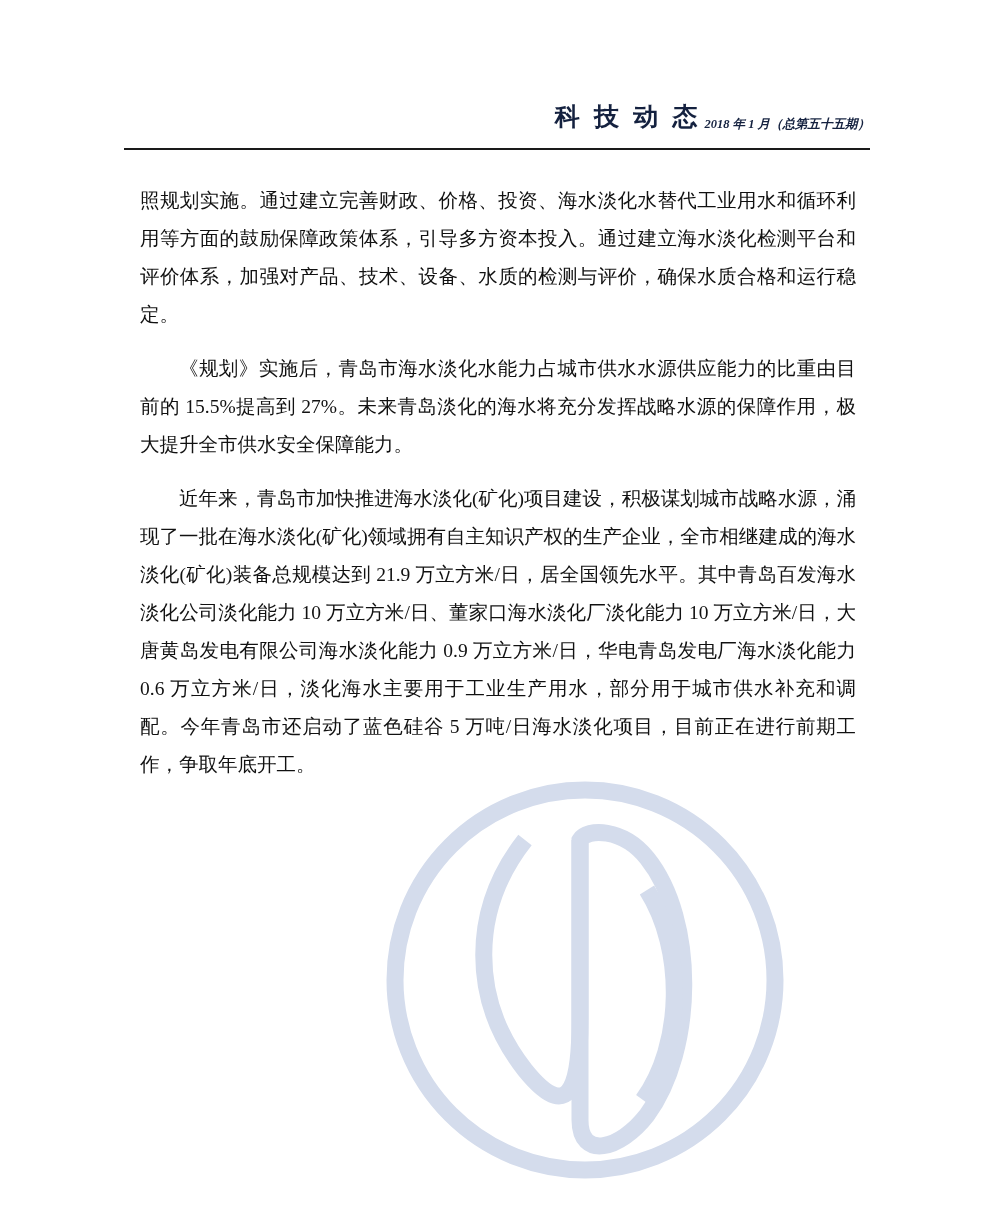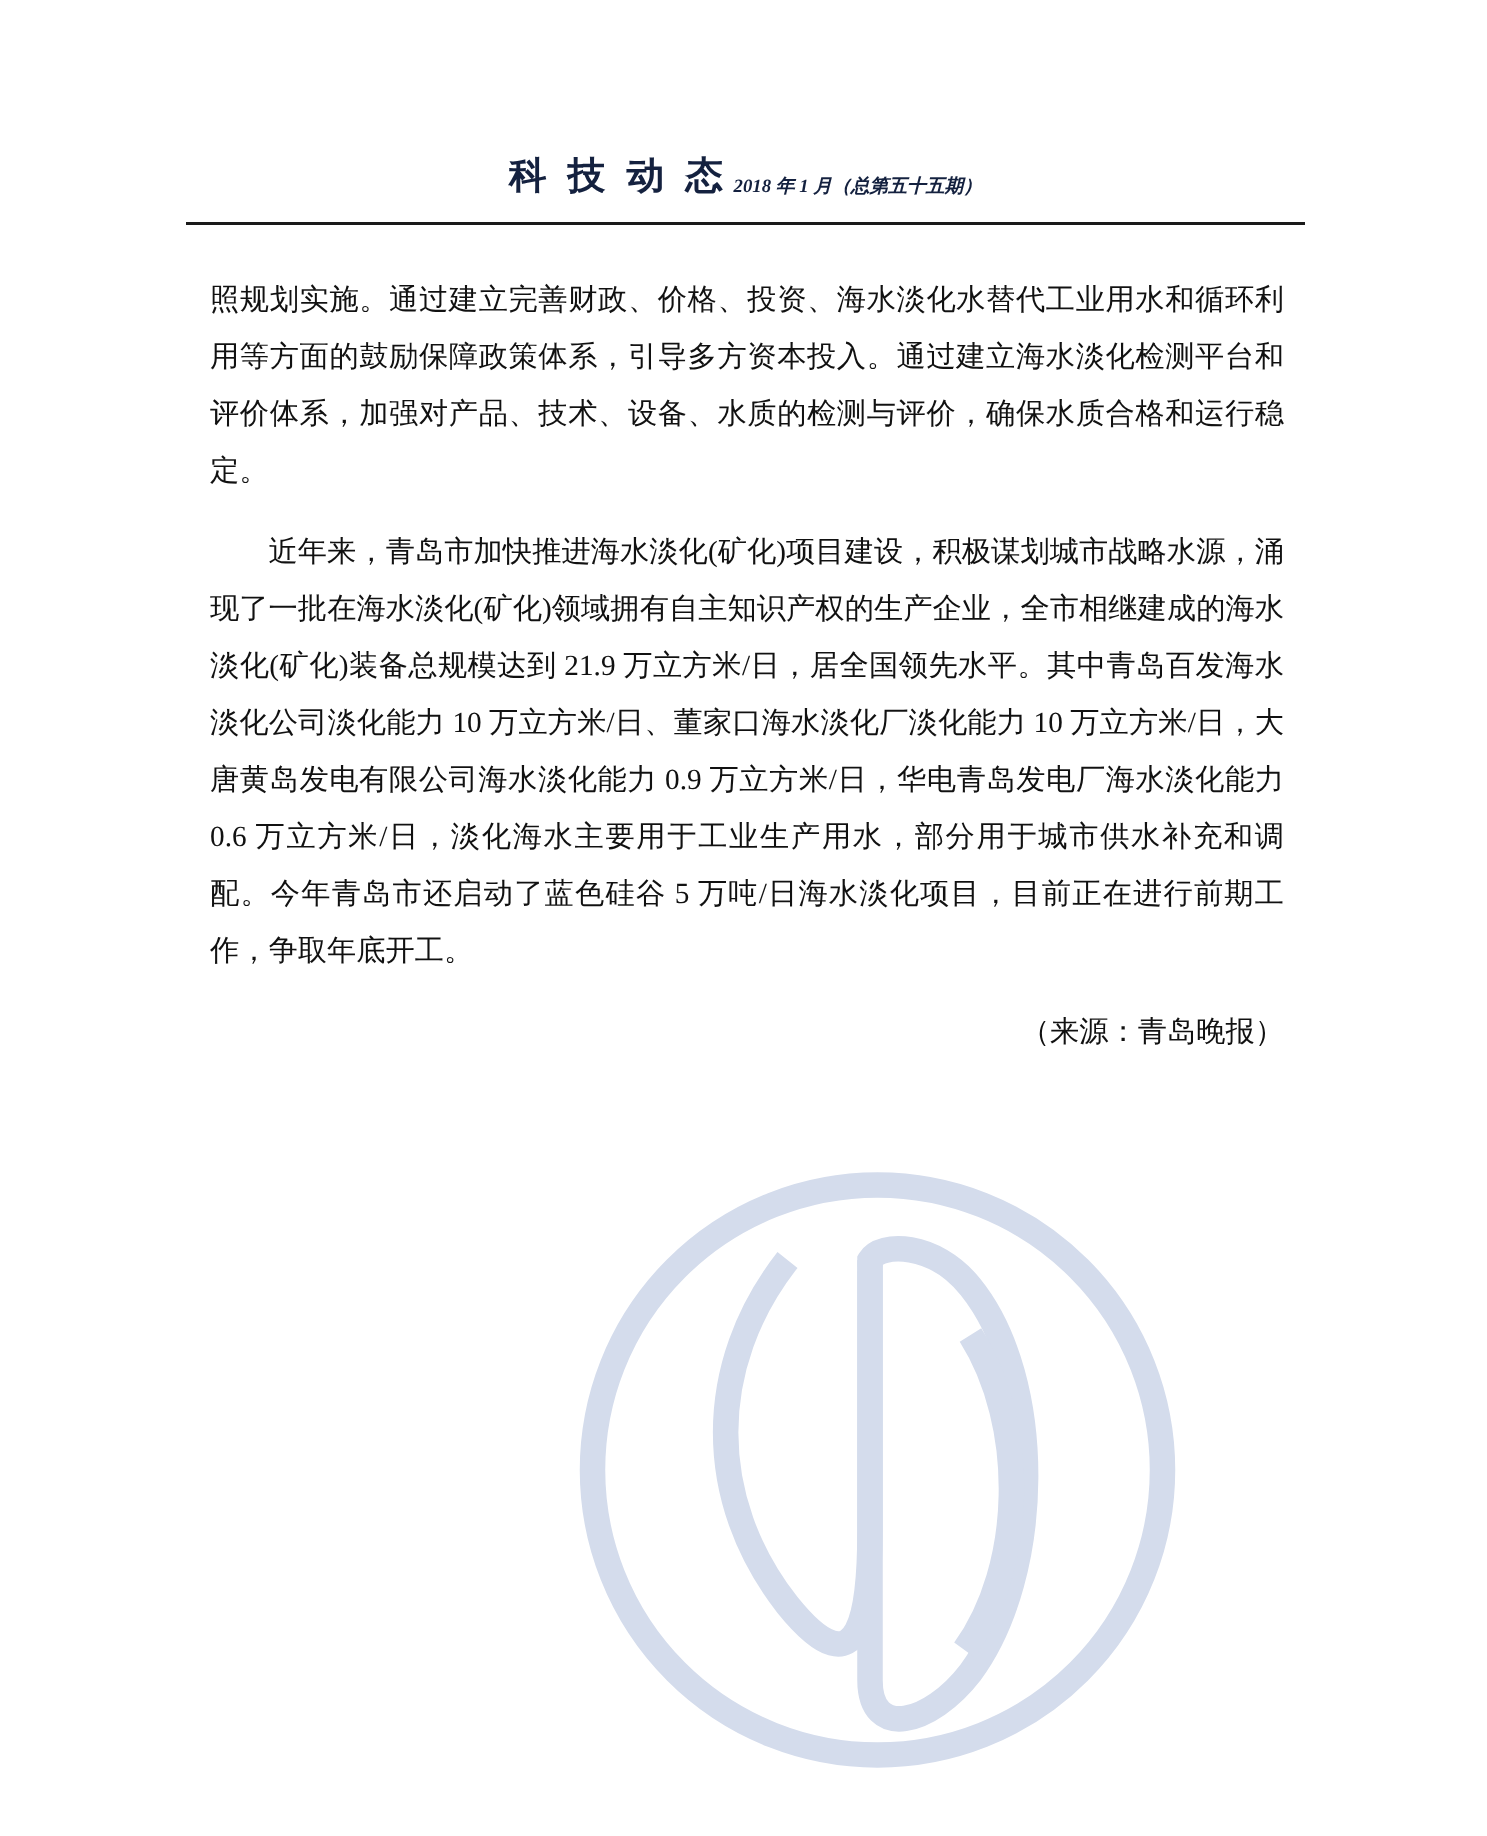--- a/index.html
+++ b/index.html
@@ -33,21 +33,21 @@
     position: relative;
     z-index: 1;
     padding: 0;
   }
 
   .header {
     position: absolute;
     top: 100px;
     left: 124px;
     width: 746px;
-    text-align: center;
+    text-align: right;
   }
   .header-title {
     display: inline-block;
     font-family: "Liberation Serif", "DejaVu Serif", serif;
     font-size: 25px;
     font-weight: bold;
     letter-spacing: 4px;
     color: #14213f;
     vertical-align: baseline;
   }
@@ -118,17 +118,17 @@
 <div class="page">
 
   <div class="header">
     <span class="header-title">科 技 动 态</span><span class="header-sub">2018 年 1 月（总第五十五期）</span>
   </div>
 
   <div class="rule"></div>
 
   <div class="body-text">
     <p>照规划实施。通过建立完善财政、价格、投资、海水淡化水替代工业用水和循环利用等方面的鼓励保障政策体系，引导多方资本投入。通过建立海水淡化检测平台和评价体系，加强对产品、技术、设备、水质的检测与评价，确保水质合格和运行稳定。</p>
+    <p class="indent">《规划》实施后，青岛市海水淡化水能力占城市供水水源供应能力的比重由目前的 15.5%提高到 27%。未来青岛淡化的海水将充分发挥战略水源的保障作用，极大提升全市供水安全保障能力。</p>
     <p class="indent">近年来，青岛市加快推进海水淡化(矿化)项目建设，积极谋划城市战略水源，涌现了一批在海水淡化(矿化)领域拥有自主知识产权的生产企业，全市相继建成的海水淡化(矿化)装备总规模达到 21.9 万立方米/日，居全国领先水平。其中青岛百发海水淡化公司淡化能力 10 万立方米/日、董家口海水淡化厂淡化能力 10 万立方米/日，大唐黄岛发电有限公司海水淡化能力 0.9 万立方米/日，华电青岛发电厂海水淡化能力 0.6 万立方米/日，淡化海水主要用于工业生产用水，部分用于城市供水补充和调配。今年青岛市还启动了蓝色硅谷 5 万吨/日海水淡化项目，目前正在进行前期工作，争取年底开工。</p>
-    <p class="source-line">（来源：青岛晚报）</p>
   </div>
 
 </div>
 
 </body></html>

